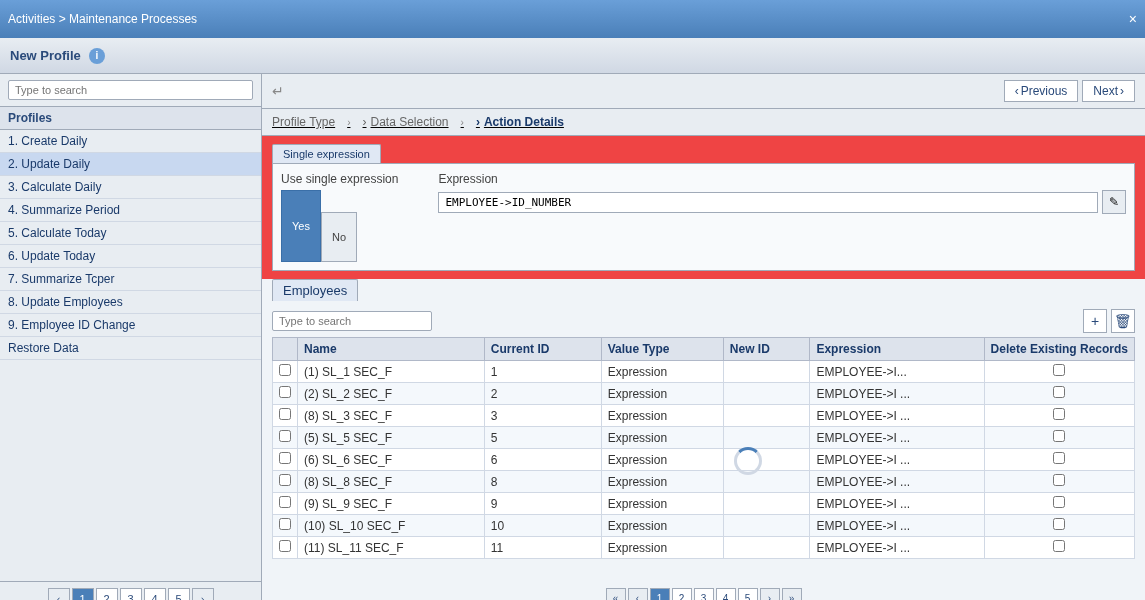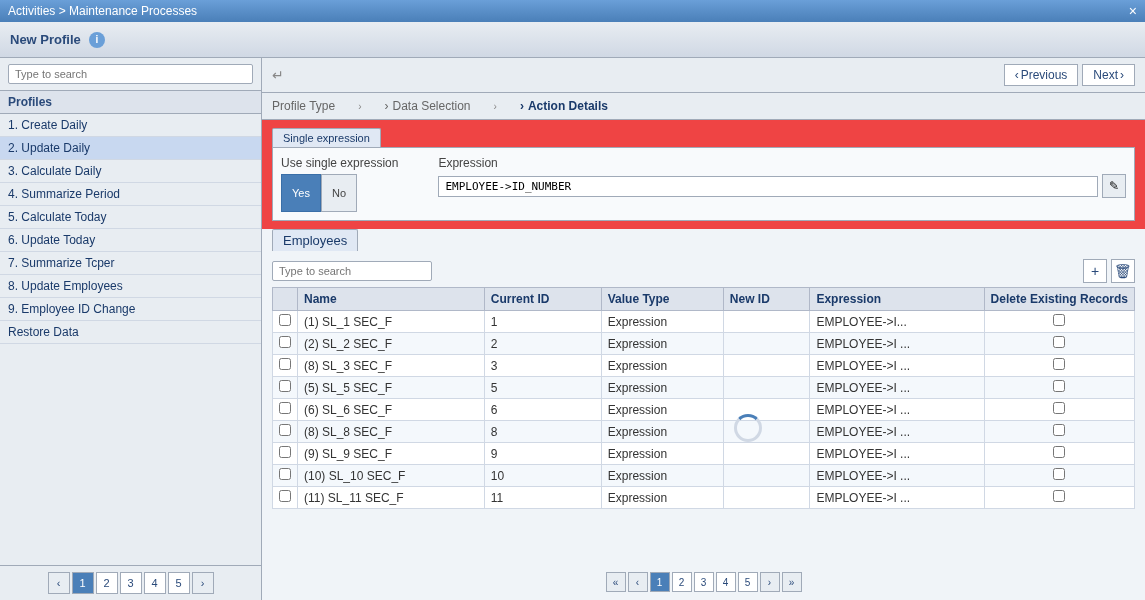--- a/index.html
+++ b/index.html
@@ -5,21 +5,21 @@
     * { box-sizing: border-box; margin: 0; padding: 0; font-family: Arial, sans-serif; font-size: 12px; }
     body { background: #c0c8d4; width: 1145px; height: 600px; overflow: hidden; }
 
     .title-bar {
       background: linear-gradient(to bottom, #6a9fd8, #4a7fb8);
       color: white;
       padding: 4px 8px;
       display: flex;
       align-items: center;
       justify-content: space-between;
-      height: 22px;
+      height: 38px;
     }
     .title-bar-close {
       cursor: pointer;
       color: white;
       font-size: 14px;
     }
 
     .header-bar {
       background: linear-gradient(to bottom, #e8edf2, #d0d8e4);
       padding: 6px 10px;
@@ -145,21 +145,22 @@
       font-size: 11px;
       color: #2a4a7a;
     }
 
     .wizard-steps {
       display: flex;
       align-items: center;
       padding: 6px 10px;
       background: #e8edf2;
       border-bottom: 1px solid #a0aab8;
-      gap: 23px;
+      gap: 12px;
+      text-decoration: underline;
     }
     .step {
       display: flex;
       align-items: center;
       gap: 4px;
       font-size: 11px;
       color: #666;
     }
     .step-arrow { color: #888; font-size: 10px; }
 
@@ -208,26 +209,27 @@
     }
     .yes-btn {
       padding: 2px 10px;
       background: #4a7fb8;
       color: white;
       border: 1px solid #3a6fa8;
       cursor: pointer;
       font-size: 11px;
     }
     .no-btn {
-      padding: 12px 10px;
+      padding: 18px 10px;
       background: #e8edf2;
       color: #444;
       border: 1px solid #a0aab8;
       cursor: pointer;
       font-size: 11px;
+      margin-top: 22px;
     }
     .expression-field-container {
       flex: 1;
       display: flex;
       align-items: center;
       gap: 4px;
     }
     .expression-input {
       flex: 1;
       padding: 3px 6px;

